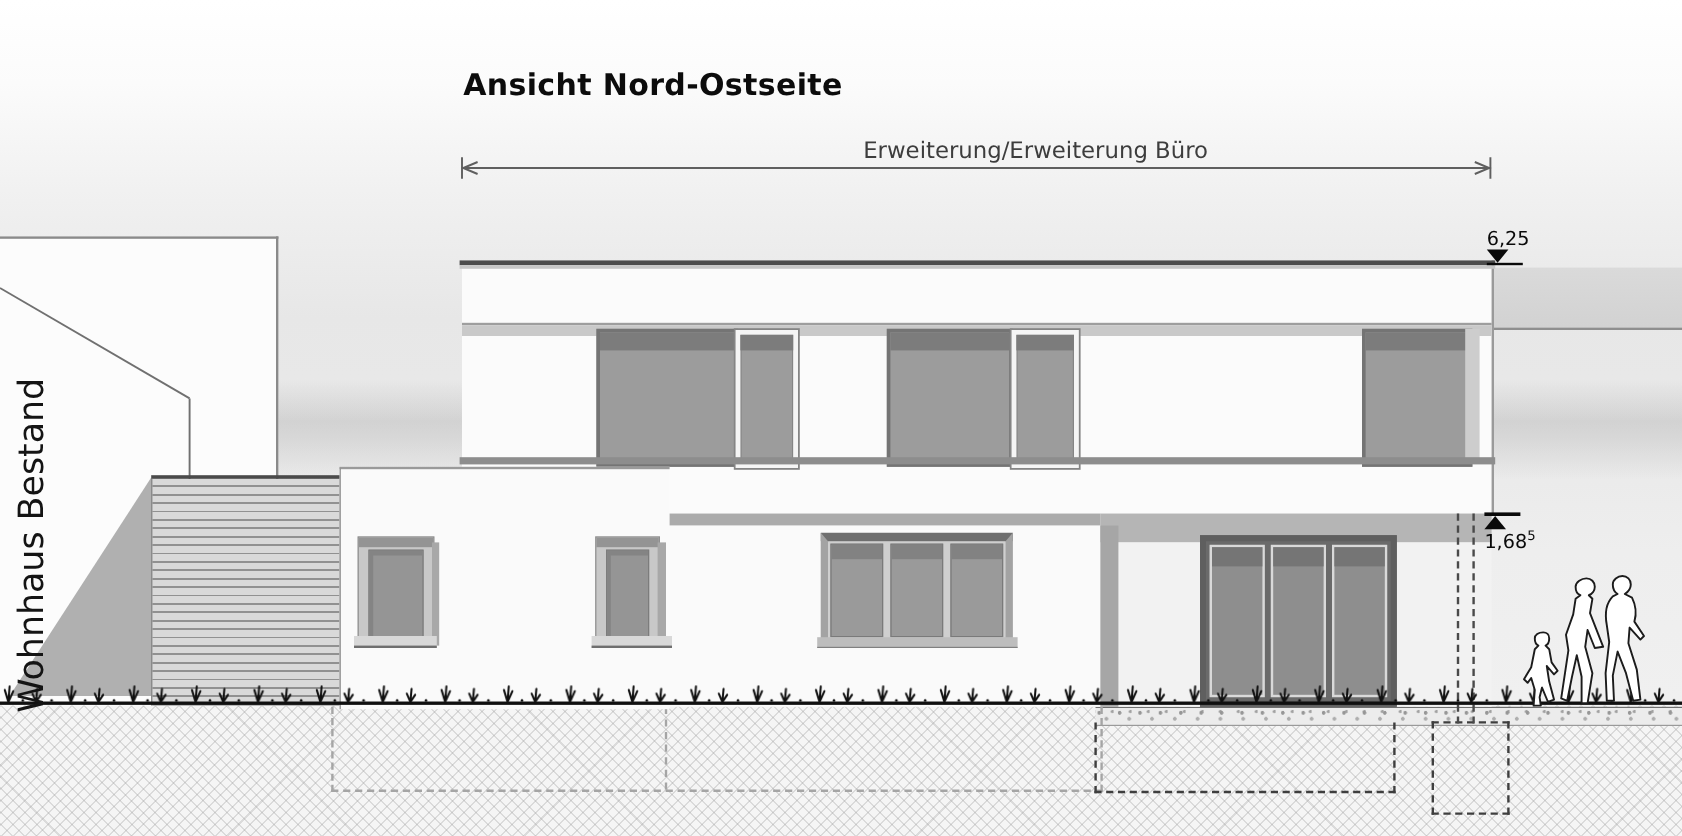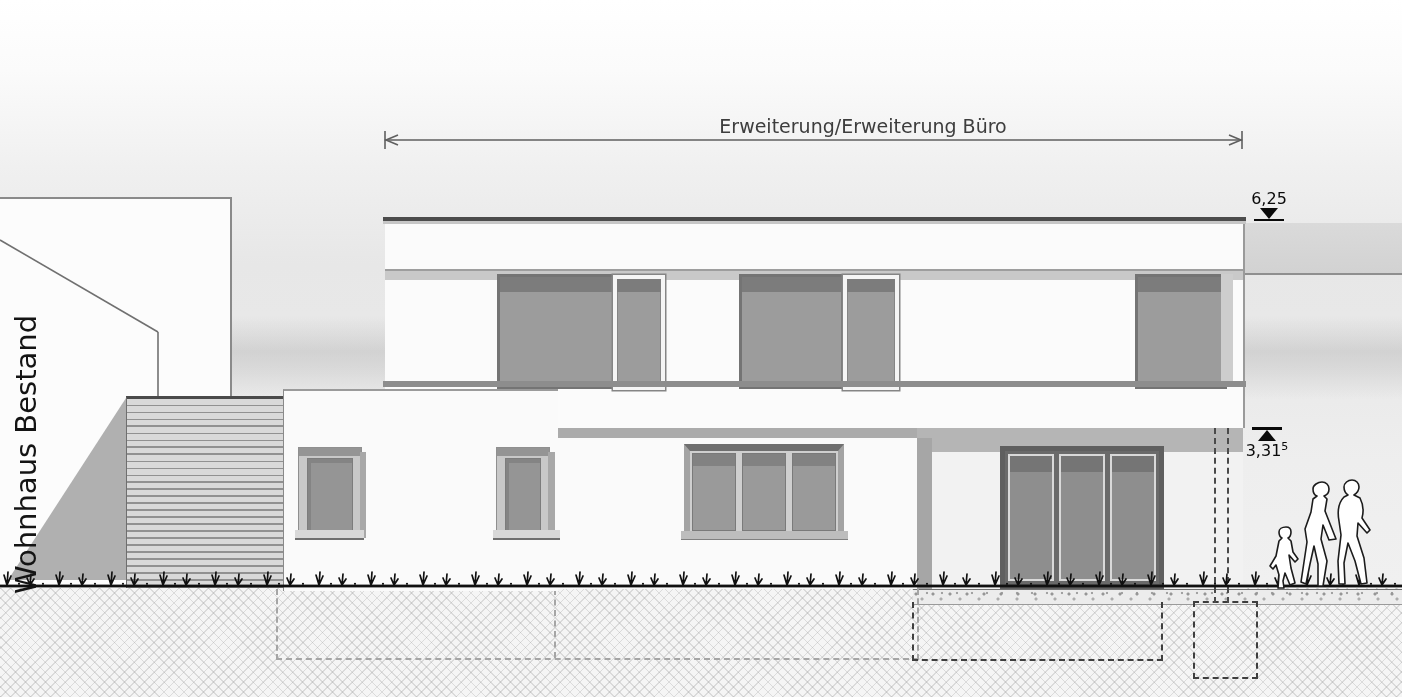--- a/index.html
+++ b/index.html
@@ -75,21 +75,21 @@
   .winM{left:684px;top:444px;width:160px;height:95px;background:#cfcfcf;
     border:6px solid #a3a3a3;border-top:7px solid #6f6f6f;display:flex;gap:6px;padding:2px;box-sizing:border-box;}
   .winM .pane{flex:1;position:relative;background:#9a9a9a;border:1px solid #7a7a7a;}
   .winM .pane .topband{position:absolute;left:0;top:0;width:100%;height:12px;background:#828282;}
   .sillM{left:681px;top:531px;width:167px;height:8px;background:#bdbdbd;border-bottom:1.5px solid #808080;}
   
   .title{left:386px;top:56px;font-size:25px;font-weight:700;color:#0c0c0c;letter-spacing:.3px;white-space:nowrap;}
   .dimlabel{left:598px;top:115px;width:530px;text-align:center;font-size:19px;color:#3d3d3d;white-space:nowrap;}
   .wohnhaus{left:-121px;top:424px;width:300px;height:40px;transform:rotate(-90deg);
     font-size:29px;color:#141414;white-space:nowrap;}
-  .marker{display:flex;flex-direction:column;align-items:center;width:60px;}
+  .marker{display:flex;flex-direction:column;width:60px;}
   .marker .val{font-size:16px;color:#0a0a0a;line-height:1.1;white-space:nowrap;}
   .marker .sup{font-size:11px;vertical-align:super;}
   .tri-down{width:0;height:0;border-left:9px solid transparent;border-right:9px solid transparent;border-top:11px solid #0a0a0a;}
   .tri-up{width:0;height:0;border-left:9px solid transparent;border-right:9px solid transparent;border-bottom:11px solid #0a0a0a;}
   .lvlbar{width:30px;height:2.5px;background:#0a0a0a;}
 </style>
 </head>
 <body>
 
 <div id="canvas">
@@ -203,31 +203,32 @@
     <g stroke="#5f5f5f" stroke-width="1.6" fill="none">
       <line x1="385" y1="30" x2="1242" y2="30"></line>
       <line x1="385" y1="21" x2="385" y2="39"></line>
       <line x1="1242" y1="21" x2="1242" y2="39"></line>
       <polyline points="398,25 386,30 398,35"></polyline>
       <polyline points="1229,25 1241,30 1229,35"></polyline>
     </g>
   </svg>
   <div class="abs dimlabel">Erweiterung/Erweiterung Büro</div>
 
+  <div class="abs title">Ansicht Nord-Ostseite</div>
   <div class="abs wohnhaus">Wohnhaus Bestand</div>
 
   <div class="abs marker" style="left:1239px;top:190px;">
     <div class="val">6,25</div>
     <div class="tri-down"></div>
     <div class="lvlbar"></div>
   </div>
   <div class="abs marker" style="left:1237px;top:427px;">
     <div class="lvlbar"></div>
     <div class="tri-up"></div>
-    <div class="val"><span>3,31</span><span class="sup">5</span></div>
+    <div class="val"><span>1,68</span><span class="sup">5</span></div>
   </div>
 
   <svg class="abs" style="left:1266px;top:468px;" width="112" height="122" viewBox="0 0 112 122">
     <g fill="#ffffff" stroke="#1c1c1c" stroke-width="1.6" stroke-linejoin="round">
       <path transform="translate(6,57)" d="M14 2 C17 2 19 4 19 7 C19 10 18 12 16 13 L19 16 L21 27 L26 34 L23 37 L17 30 L19 43 L23 58 L18 60 L13 48 L11 56 L12 63 L6 63 L7 50 L4 40 L1 44 L-2 41 L4 31 L7 16 L10 13 C8 12 7 10 7 7 C7 4 10 2 14 2 Z"></path>
       <path transform="translate(34,12)" d="M22 2 C26 2 29 5 29 9 C29 12 27 15 24 16 L27 19 L25 31 L36 59 L29 60 L23 45 L21 59 L27 81 L23 106 L18 106 L18 84 L14 66 L10 84 L6 104 L1 102 L7 62 L5 49 L11 32 L13 19 L17 16 C14 15 13 12 13 9 C13 5 18 2 22 2 Z"></path>
       <path transform="translate(62,10)" d="M24 2 C28 2 31 5 31 9 C31 12 29 15 26 17 L32 20 C35 26 36 33 34 40 L42 52 L39 55 L30 45 L29 58 L36 80 L39 105 L33 106 L27 83 L20 65 L16 85 L17 106 L11 106 L10 83 L13 57 L11 43 C9 32 11 24 16 19 L20 17 C17 15 16 12 16 9 C16 5 20 2 24 2 Z"></path>
     </g>
   </svg>
 

